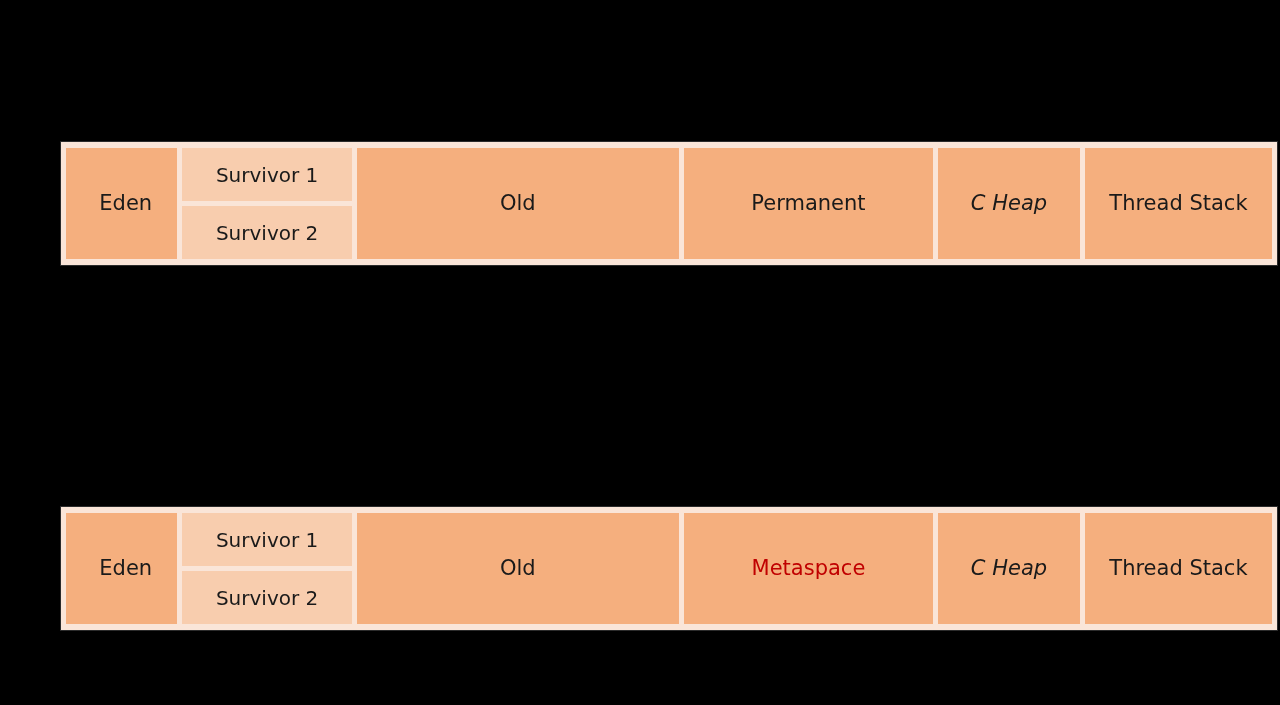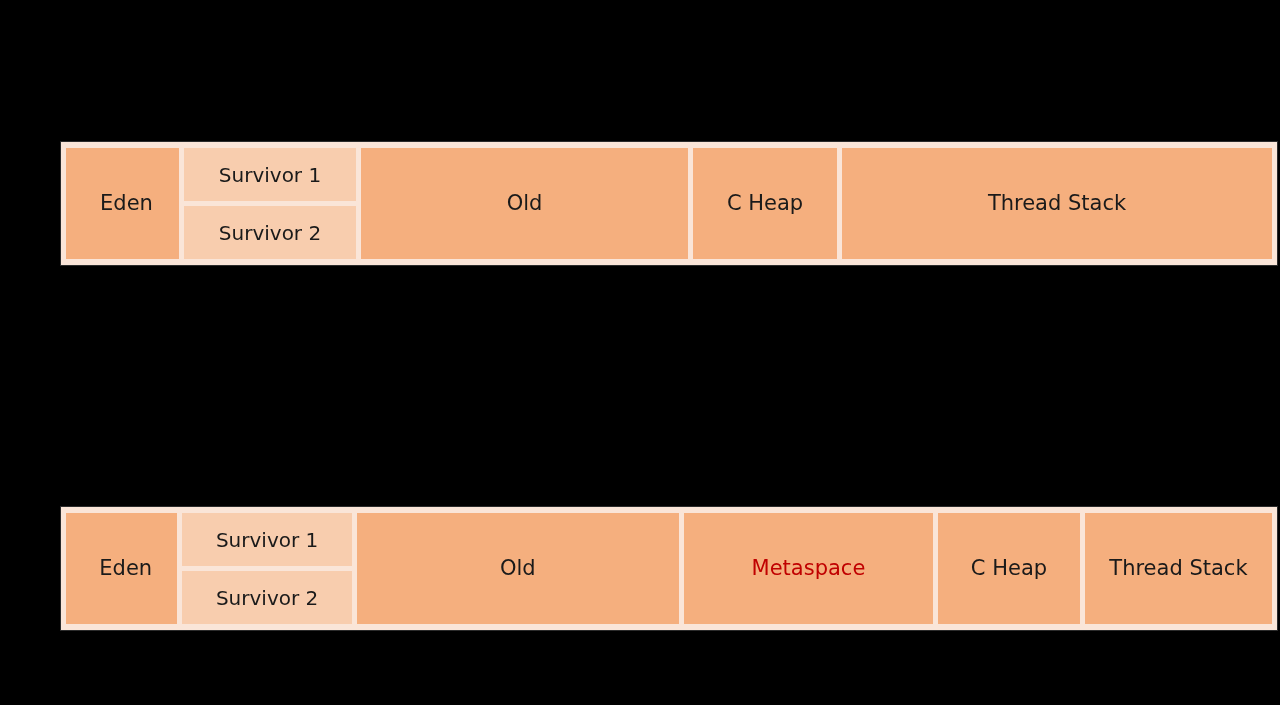--- a/index.html
+++ b/index.html
@@ -43,21 +43,21 @@
     line-height: 1.1;
     text-align: center;
     white-space: nowrap;
   }
 
   
   .col-eden      { width: 113px; padding-left: 8px; }
   .col-survivor  { width: 172px; }
   .col-old       { width: 327px; align-items: center; }
   .col-perm      { width: 253px; }
-  .col-cheap     { width: 144px; }
+  .col-cheap     { width: 144px; font-style: italic; }
   .col-thread    { width: 190px; flex: 1 1 auto; text-align: right; }
 
   
   .survivor-stack {
     display: flex;
     flex-direction: column;
     gap: 5px;
   }
   .cell.survivor {
     background: #F8CDAE;
@@ -82,20 +82,23 @@
     </div>
     <div class="cell survivor">
       <span>Survivor 2</span>
     </div>
   </div>
 
   <div class="cell col-old">
     <span>Old</span>
   </div>
 
+  <div class="cell col-perm">
+    <span>Permanent</span>
+  </div>
 
   <div class="cell col-cheap">
     <span>C Heap</span>
   </div>
 
   <div class="cell col-thread">
     <span>Thread Stack</span>
   </div>
 </div>
 

